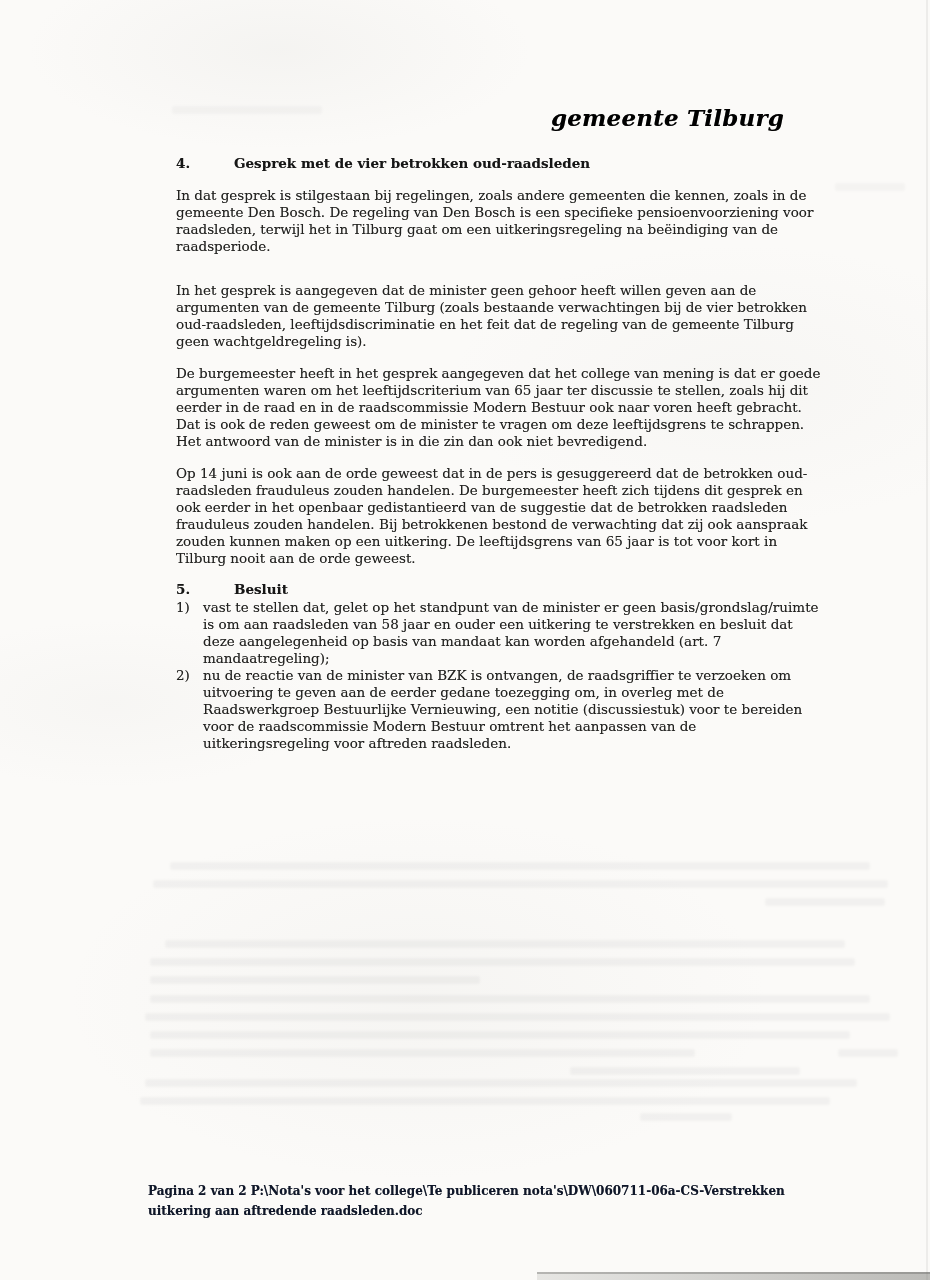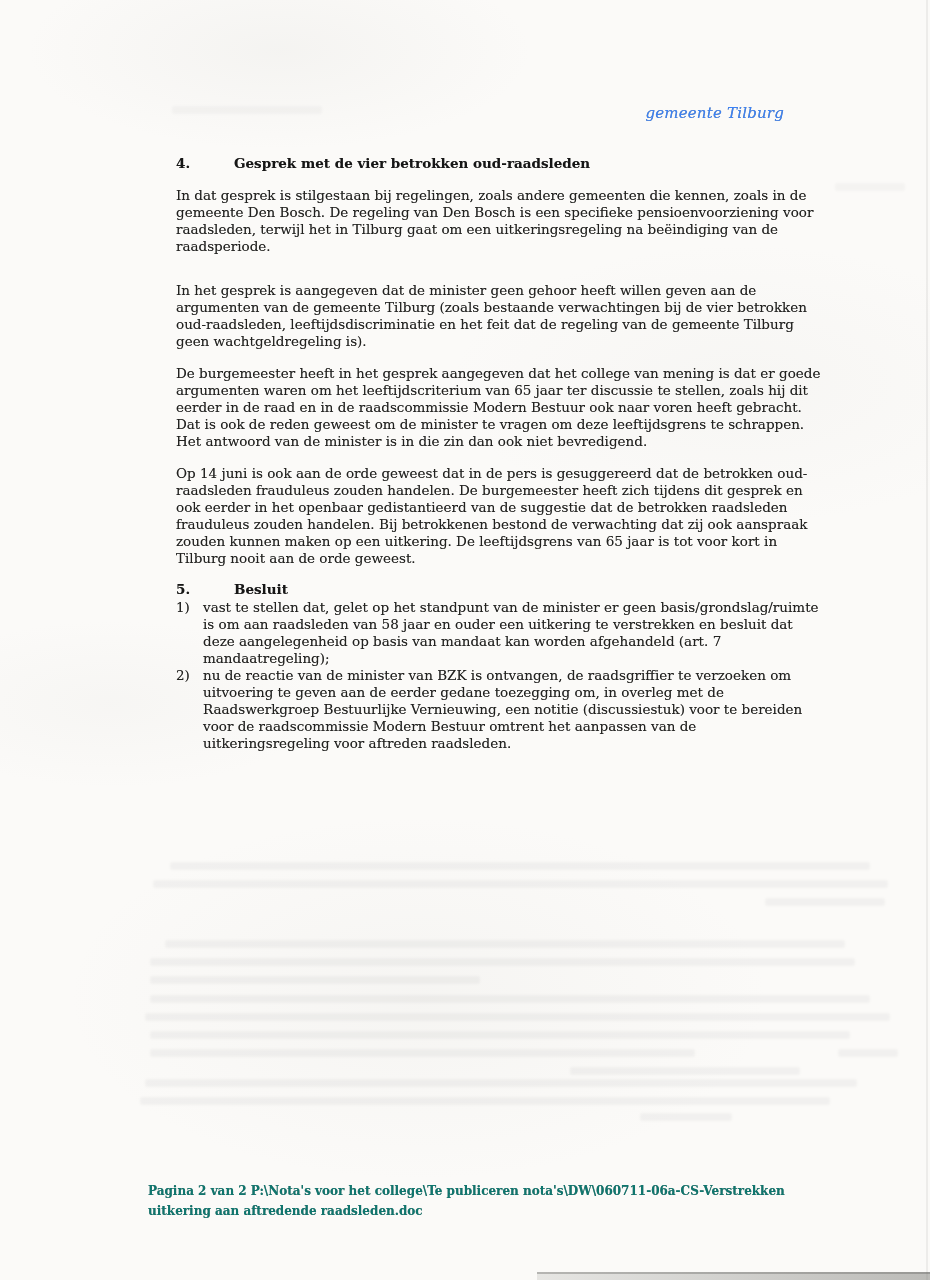--- a/index.html
+++ b/index.html
@@ -41,24 +41,24 @@
     pointer-events: none;
   }
 
   
   .brand {
     position: absolute;
     top: 104px;
     left: 176px;
     width: 608px;
     text-align: right;
-    font-size: 15px;
-    font-weight: 400;
+    font-size: 23px;
+    font-weight: 700;
     font-style: italic;
-    color: #3b82f6;
+    color: #000000;
     letter-spacing: 0.2px;
     text-shadow: 0 0 0.5px rgba(30,30,30,0.55);
   }
 
   
   .content {
     position: absolute;
     top: 155px;
     left: 176px;
     width: 648px;
@@ -85,21 +85,21 @@
 
   
   .footer {
     position: absolute;
     top: 1181px;
     left: 148px;
     width: 645px;
     font-size: 12px;
     line-height: 20px;
     font-weight: 700;
-    color: #0f766e;
+    color: #0f172a;
     text-shadow: 0 0 0.4px rgba(30,30,30,0.5);
     word-break: break-word;
   }
 
   
   .ghost {
     position: absolute;
     height: 8px;
     background: #7d7d82;
     opacity: 0.07;

